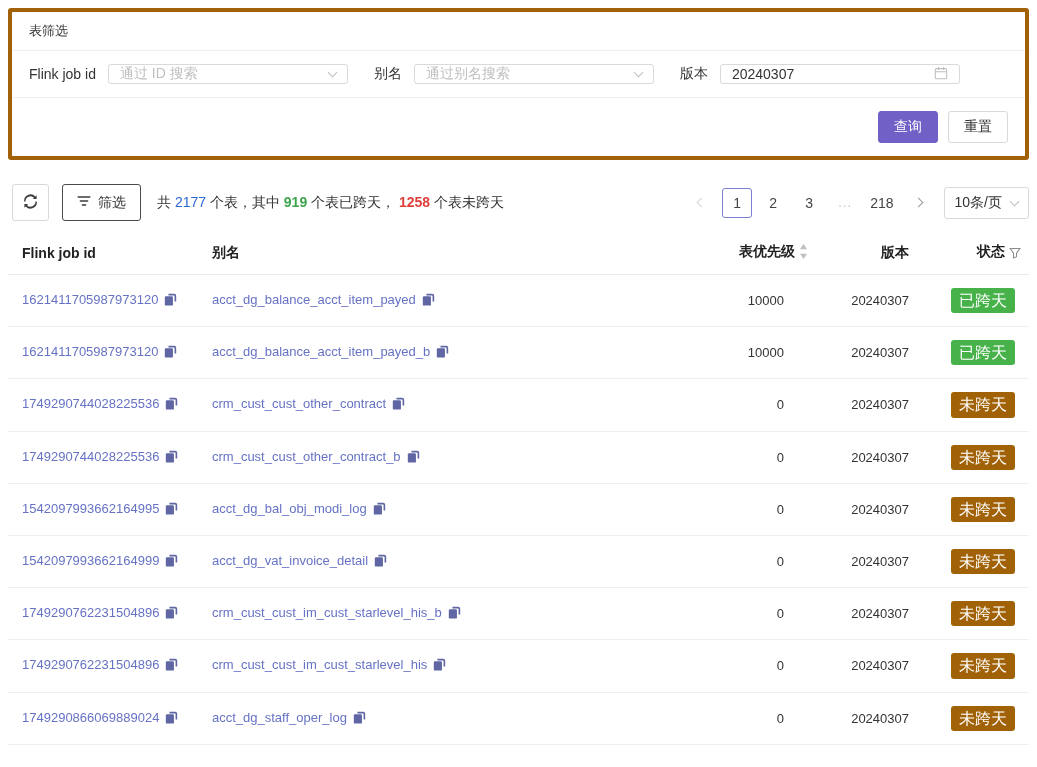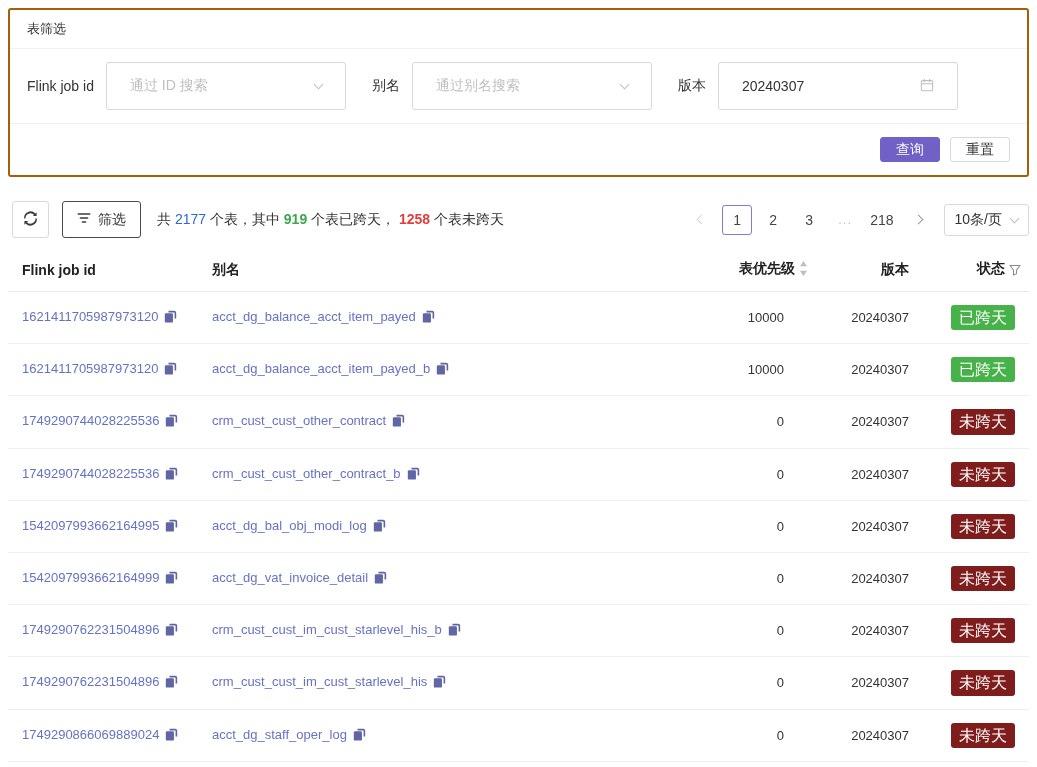--- a/index.html
+++ b/index.html
@@ -1,32 +1,32 @@
 <!DOCTYPE html>
 <html><head>
 <meta charset="utf-8">
 <style>
   * { box-sizing: border-box; margin: 0; padding: 0; }
   html,body { width: 1037px; height: 767px; overflow: hidden; background: #fff;
     font-family: "Liberation Sans", "DejaVu Sans", sans-serif; font-size: 14px; color: #333; }
 
   
-  .filter-card { margin: 8px 8px 0 8px; border: 2px solid #a16207; border-radius: 3px; background: #fff; }
+  .filter-card { margin: 8px 8px 0 8px; border: 4px solid #a16207; border-radius: 3px; background: #fff; }
   .filter-card-title { padding: 10px 17px; font-size: 13px; color: #333; border-bottom: 1px solid #f0f0f0; }
   .filter-row { display: flex; align-items: center; padding: 13px 17px; gap: 26px; }
   .field { display: flex; align-items: center; gap: 12px; }
   .field-label { font-size: 14px; color: #333; white-space: nowrap; }
-  .select, .date-input { width: 240px; height: 48px; border: 1px solid #d9d9d9; border-radius: 3px;
-    display: flex; align-items: center; justify-content: space-between; padding: 0 23px; background: #fff; cursor: pointer; }
+  .select, .date-input { width: 240px; height: 20px; border: 1px solid #d9d9d9; border-radius: 3px;
+    display: flex; align-items: center; justify-content: space-between; padding: 0 11px; background: #fff; cursor: pointer; }
   .placeholder { color: #bfbfbf; font-size: 14px; }
   .date-value { color: #333; font-size: 14px; }
   .chev { display: inline-block; width: 7px; height: 7px; border-right: 1.4px solid #bfbfbf;
     border-bottom: 1.4px solid #bfbfbf; transform: rotate(45deg); margin-top: -3px; }
   .filter-actions { display: flex; justify-content: flex-end; gap: 10px; padding: 13px 17px; border-top: 1px solid #f0f0f0; }
-  .btn { height: 25px; padding: 0 15px; border-radius: 3px; font-size: 14px; cursor: pointer;
+  .btn { height: 32px; padding: 0 15px; border-radius: 3px; font-size: 14px; cursor: pointer;
     display: flex; align-items: center; font-family: inherit; }
   .btn-primary { background: #7161c6; border: 1px solid #7161c6; color: #fff; }
   .btn-default { background: #fff; border: 1px solid #d9d9d9; color: #333; }
 
   
   .toolbar { display: flex; align-items: center; margin: 24px 8px 0 12px; gap: 13px; }
   .icon-btn { width: 37px; height: 37px; border: 1px solid #d9d9d9; border-radius: 3px; background: #fff;
     display: flex; align-items: center; justify-content: center; cursor: pointer; }
   .filter-btn { height: 37px; padding: 0 14px; border: 1px solid #4a4a4a; border-radius: 3px; background: #fff;
     display: flex; align-items: center; gap: 7px; font-size: 14px; color: #333; cursor: pointer; text-align: center; }
@@ -62,21 +62,21 @@
   td.version-cell { color: #333; padding-right: 12px; }
   th.version-head { padding-right: 12px; }
   td.status-cell { padding-right: 14px; }
   th.status-head { padding-right: 8px; }
   td.id-cell:first-child, th:first-child { padding-left: 14px; }
   .cell-link { color: #6672c4; cursor: pointer; }
   .copy-icon { display: inline-block; margin-left: 6px; vertical-align: -2px; cursor: pointer; }
   .head-icons { display: inline-block; vertical-align: -3px; margin-left: 4px; cursor: pointer; }
   .badge { display: inline-block; padding: 3px 8px; border-radius: 3px; font-size: 16px; color: #fff; line-height: 1.2; }
   .badge.success { background: #47b14a; }
-  .badge.danger { background: #7f1d1d; }
+  .badge.danger { background: #a16207; }
 </style>
 </head>
 <body>
 
 <div class="filter-card">
   <div class="filter-card-title">表筛选</div>
 
   <div class="filter-row">
     <div class="field">
       <span class="field-label">Flink job id</span>

